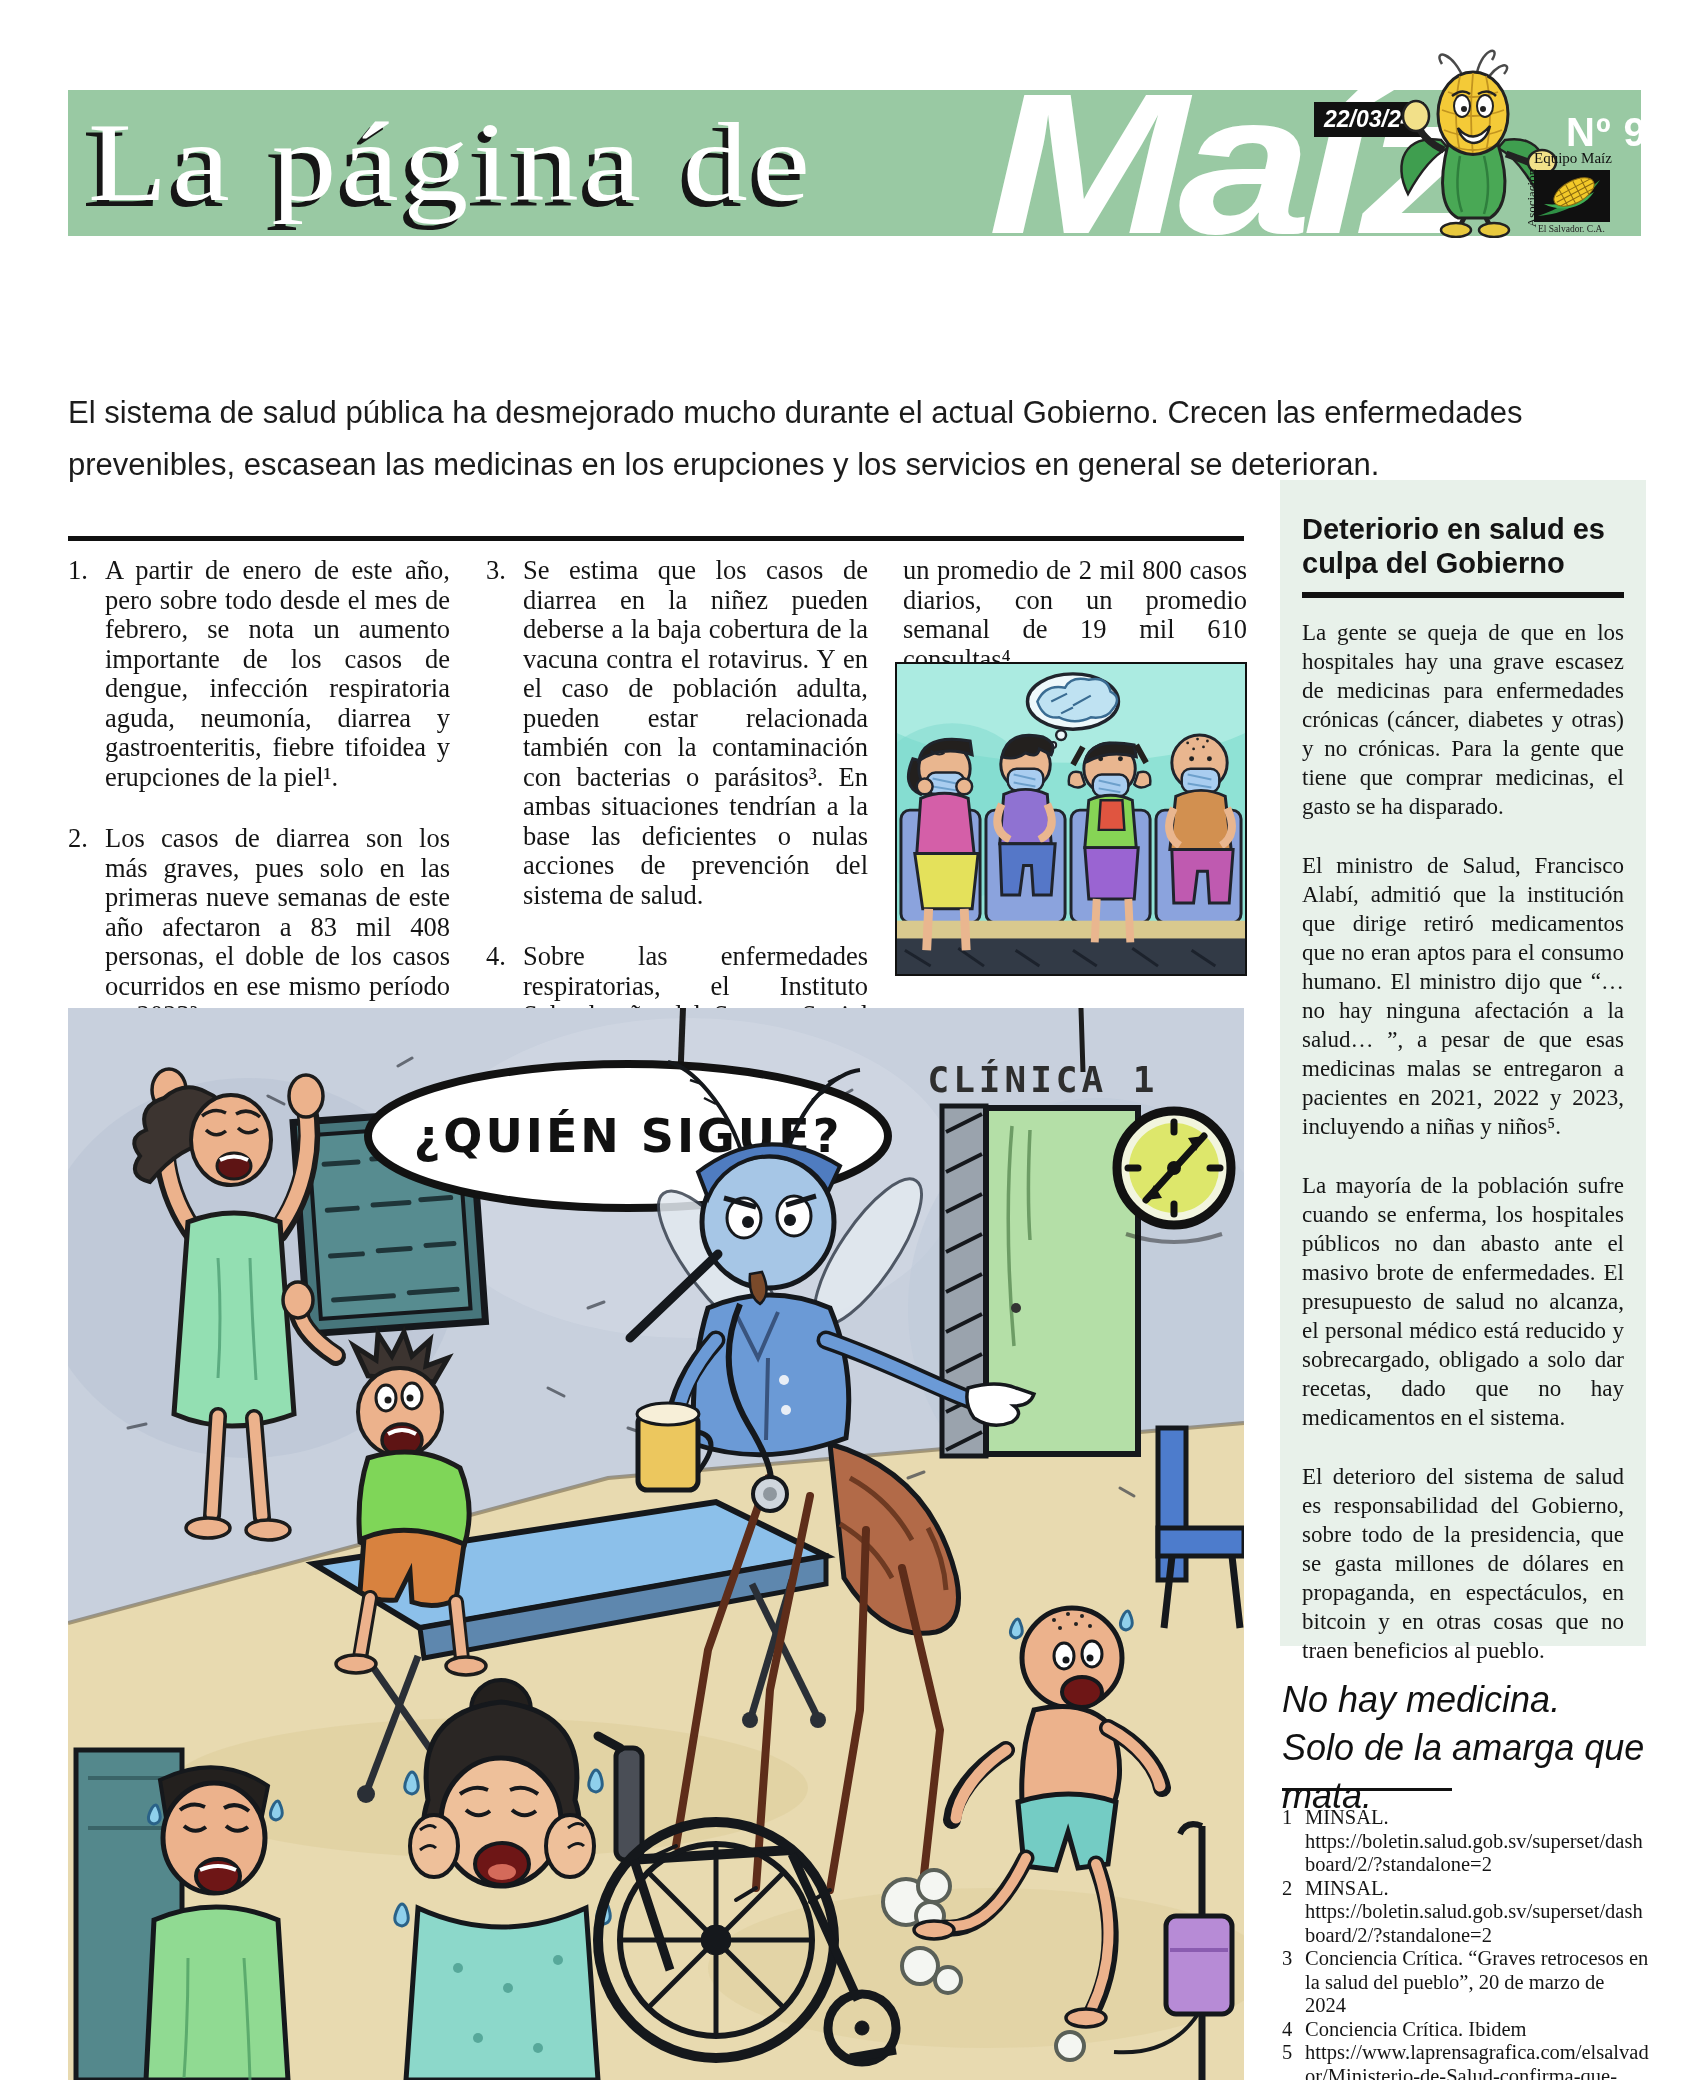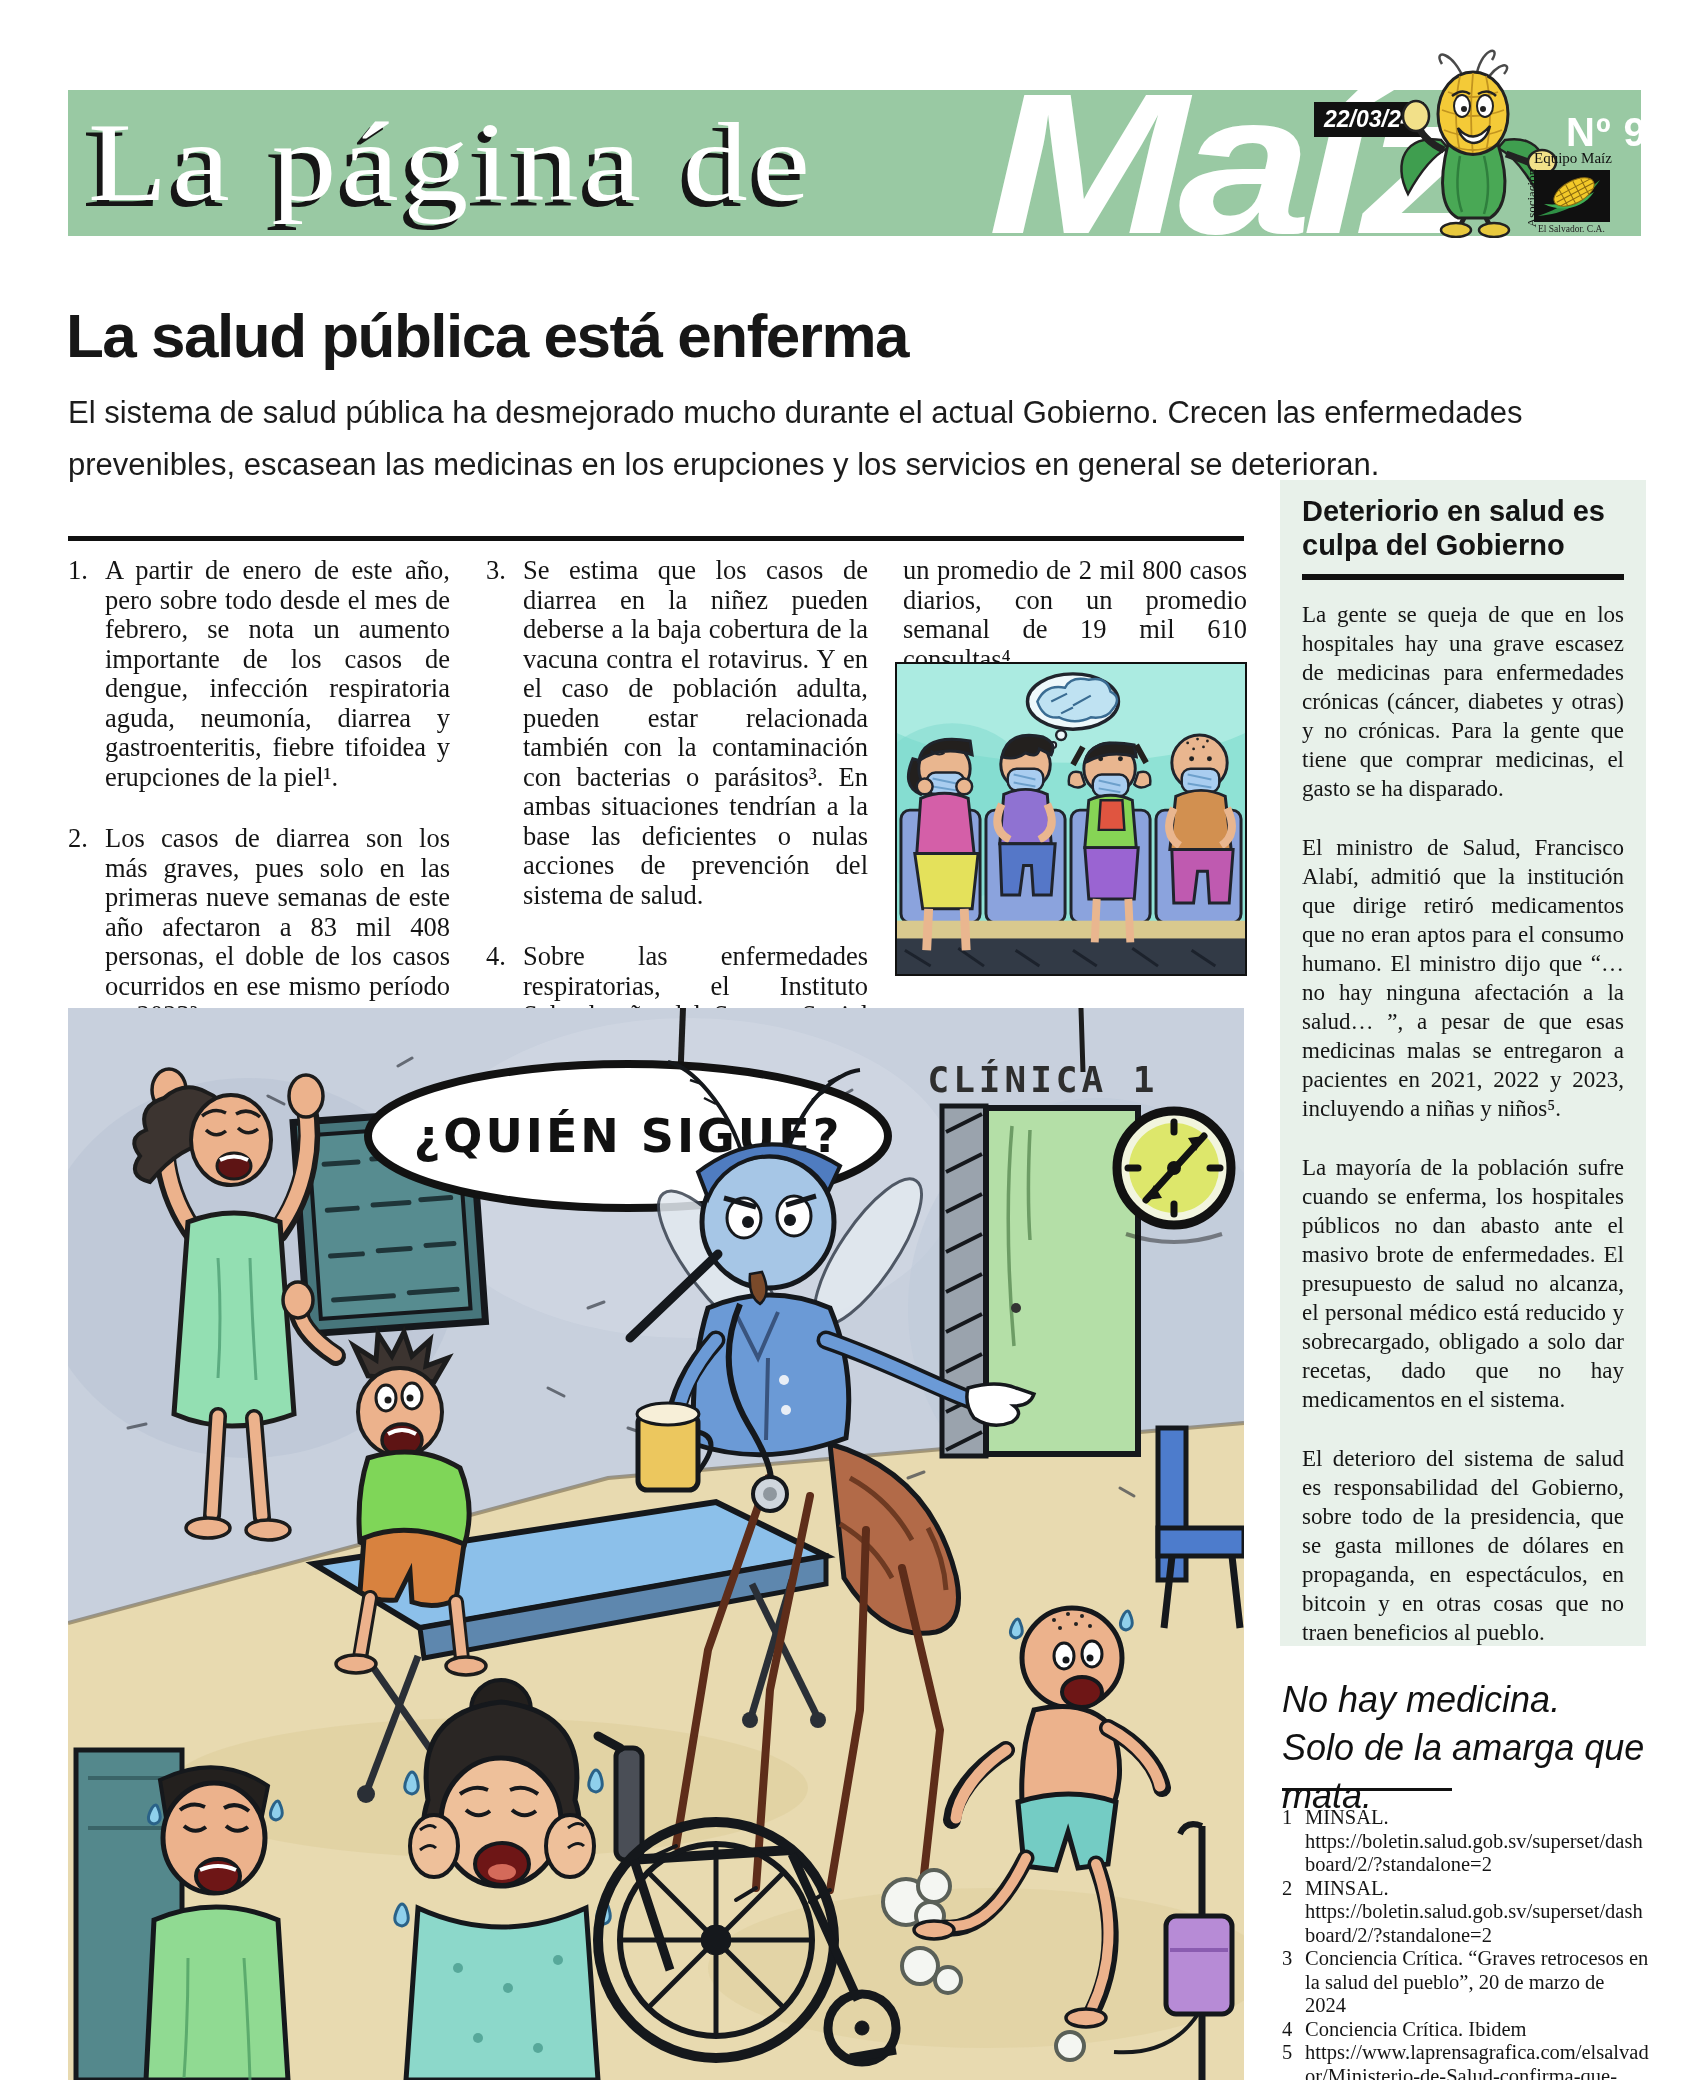--- a/index.html
+++ b/index.html
@@ -45,21 +45,21 @@
   .item .num{position:absolute;left:0;top:0;}
   .illus{position:absolute;left:895px;top:662px;width:352px;height:314px;border:2px solid #111;box-sizing:border-box;}
   .illus svg{display:block;width:100%;height:100%;}
 
   
   .cartoon-wrap{position:absolute;left:68px;top:1008px;width:1176px;height:1072px;}
   .cartoon-wrap svg{display:block;width:100%;height:100%;}
 
   
   .sidebar{position:absolute;left:1280px;top:480px;width:366px;height:1166px;background:#e8f1ea;
-       padding:14px 22px 0 22px;box-sizing:border-box;}
+       padding:32px 22px 0 22px;box-sizing:border-box;}
   .sidebar-title{font-family:"Liberation Sans","DejaVu Sans",sans-serif;font-weight:bold;font-size:29px;
        line-height:34px;margin:0 0 12px 0;color:#141414;}
   .sidebar-rule{height:6px;background:#111;margin:0 0 20px 0;}
   .sidebar p{font-size:23px;line-height:29px;text-align:justify;margin:0 0 30px 0;color:#151515;}
 
   
   .quote{position:absolute;left:1282px;top:1676px;width:370px;font-family:"Liberation Sans","DejaVu Sans",sans-serif;
        font-style:italic;font-size:36px;line-height:48px;color:#111;}
   .fn-rule{position:absolute;left:1282px;top:1788px;width:170px;height:3px;background:#111;}
   .footnotes{position:absolute;left:1282px;top:1806px;width:368px;font-size:20.5px;line-height:23.5px;color:#151515;}
@@ -132,21 +132,20 @@
               <path d="M36,12 v21"></path>
               <path d="M44,12 v21"></path>
               <path d="M52,14 v17"></path>
           </g>
         </g>
       </svg>
       <span class="logo-country">El Salvador. C.A.</span>
     </div>
   </header>
 
-  <h1 class="headline">La salud pública está enferma</h1>
   <p class="lead">El sistema de salud pública ha desmejorado mucho durante el actual Gobierno. Crecen las enfermedades prevenibles, escasean las medicinas en los erupciones y los servicios en general se deterioran.</p>
 
   <div class="main-rule"></div>
 
   <div class="col col1">
     <div class="item">
       <span class="num">1.</span>
       <span class="txt">A partir de enero de este año, pero sobre todo desde el mes de febrero, se nota un aumento importante de los casos de dengue, infección respiratoria aguda, neumonía, diarrea y gastroenteritis, fiebre tifoidea y erupciones de la piel¹.</span>
     </div>
     <div class="item">

